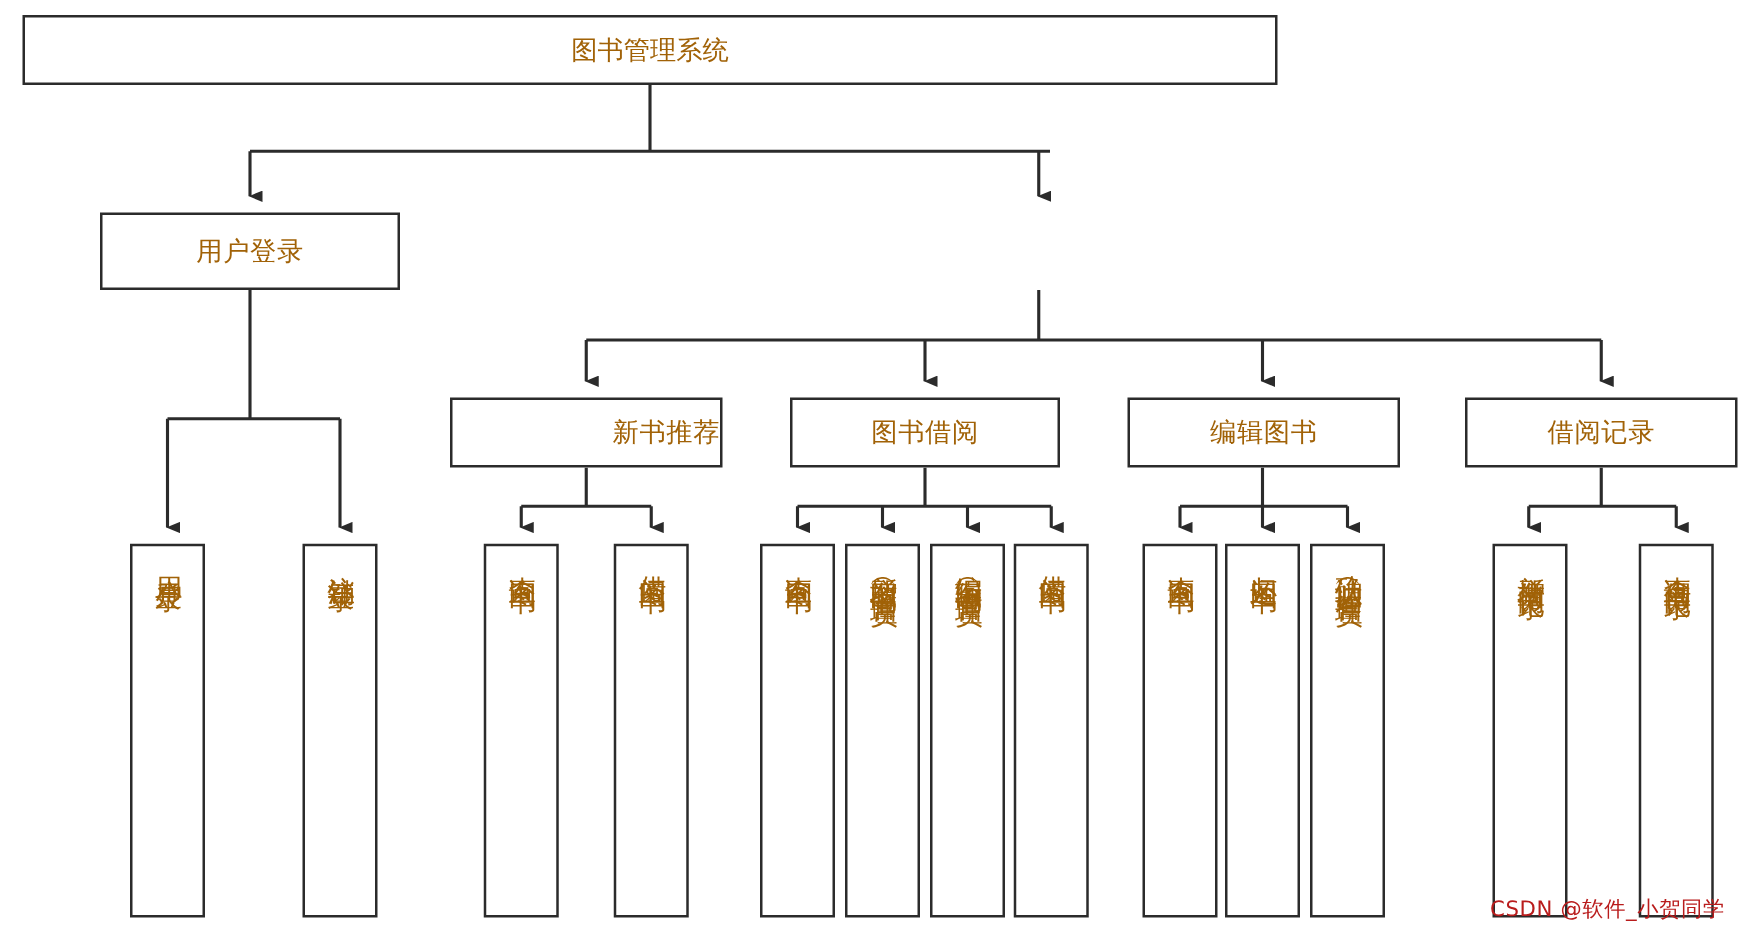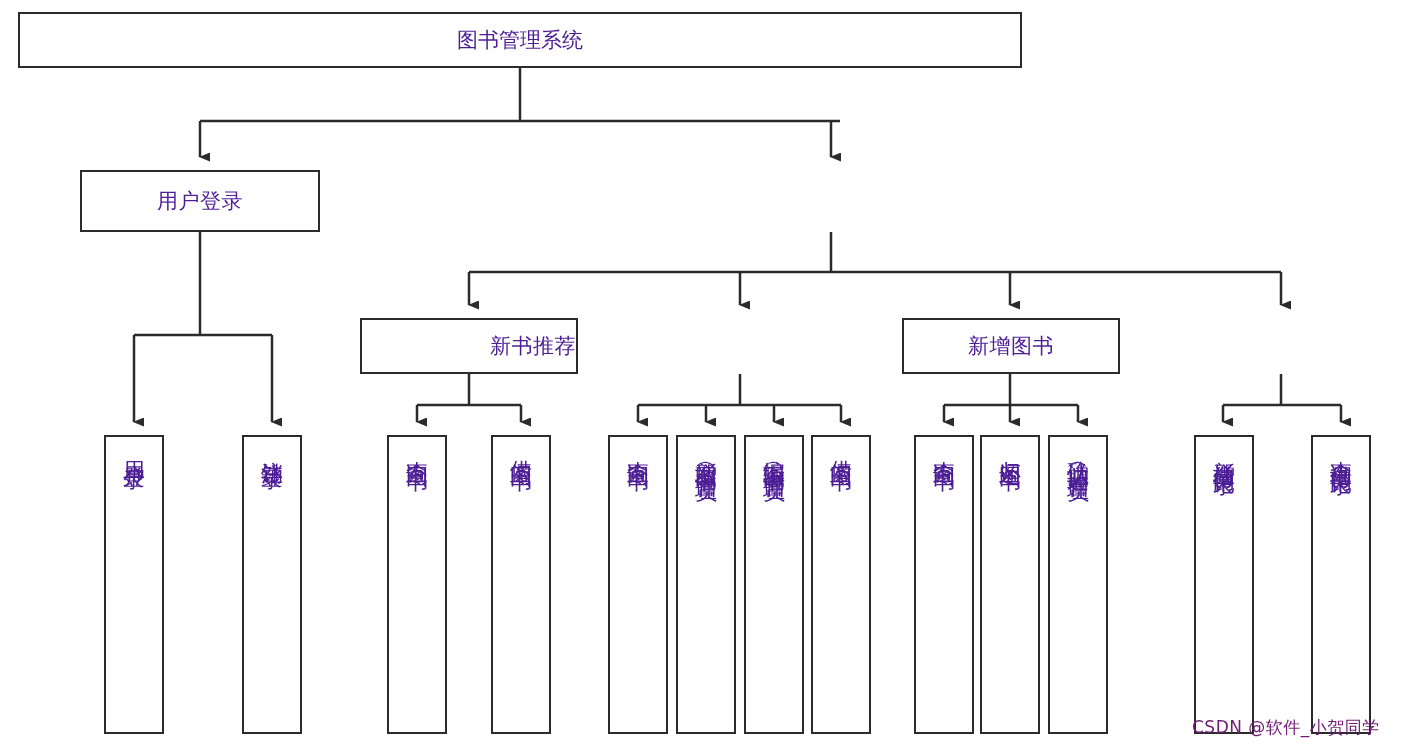--- a/index.html
+++ b/index.html
@@ -21,21 +21,21 @@
     pointer-events:none;
   }
   .node{
     position:absolute;
     box-sizing:border-box;
     background:#ffffff;
     border:2.5px solid #2b2b2b;
     display:flex;
     align-items:center;
     justify-content:center;
-    color:#4c1d95;
+    color:#a16207;
     line-height:1.28;
   }
   .node .lbl{
     display:block;
     text-align:center;
     white-space:pre-line;
   }
   .node.h .lbl{
     font-size:21px;
     letter-spacing:0.5px;
@@ -49,21 +49,21 @@
   .node.v .lbl{
     writing-mode:vertical-rl;
     text-orientation:upright;
     font-size:22px;
     letter-spacing:3px;
     line-height:1;
     white-space:nowrap;
   }
   .watermark{
     position:absolute;
-    color:#701a75;
+    color:#b91c1c;
     font-size:17px;
     letter-spacing:0.5px;
     white-space:nowrap;
     user-select:none;
   }
 </style>
 </head>
 <body>
 
 <div id="stage">
@@ -122,22 +122,28 @@
     <span class="lbl">图书管理系统</span>
   </div>
 
   <div class="node h" style="left:80px;top:170px;width:240px;height:62px;">
     <span class="lbl">用户登录</span>
   </div>
 
   <div class="node h" style="left:360px;top:318px;width:218px;height:56px;justify-content:flex-end;">
     <span class="lbl">新书推荐</span>
   </div>
+  <div class="node h" style="left:632px;top:318px;width:216px;height:56px;">
+    <span class="lbl">图书借阅</span>
+  </div>
   <div class="node h" style="left:902px;top:318px;width:218px;height:56px;">
-    <span class="lbl">新增图书</span>
+    <span class="lbl">编辑图书</span>
+  </div>
+  <div class="node h" style="left:1172px;top:318px;width:218px;height:56px;">
+    <span class="lbl">借阅记录</span>
   </div>
 
   <div class="node v" style="left:104px;top:435px;width:60px;height:299px;">
     <span class="lbl">用户登录</span>
   </div>
   <div class="node v" style="left:242px;top:435px;width:60px;height:299px;">
     <span class="lbl">注销登录</span>
   </div>
 
   <div class="node v" style="left:387px;top:435px;width:60px;height:299px;">

